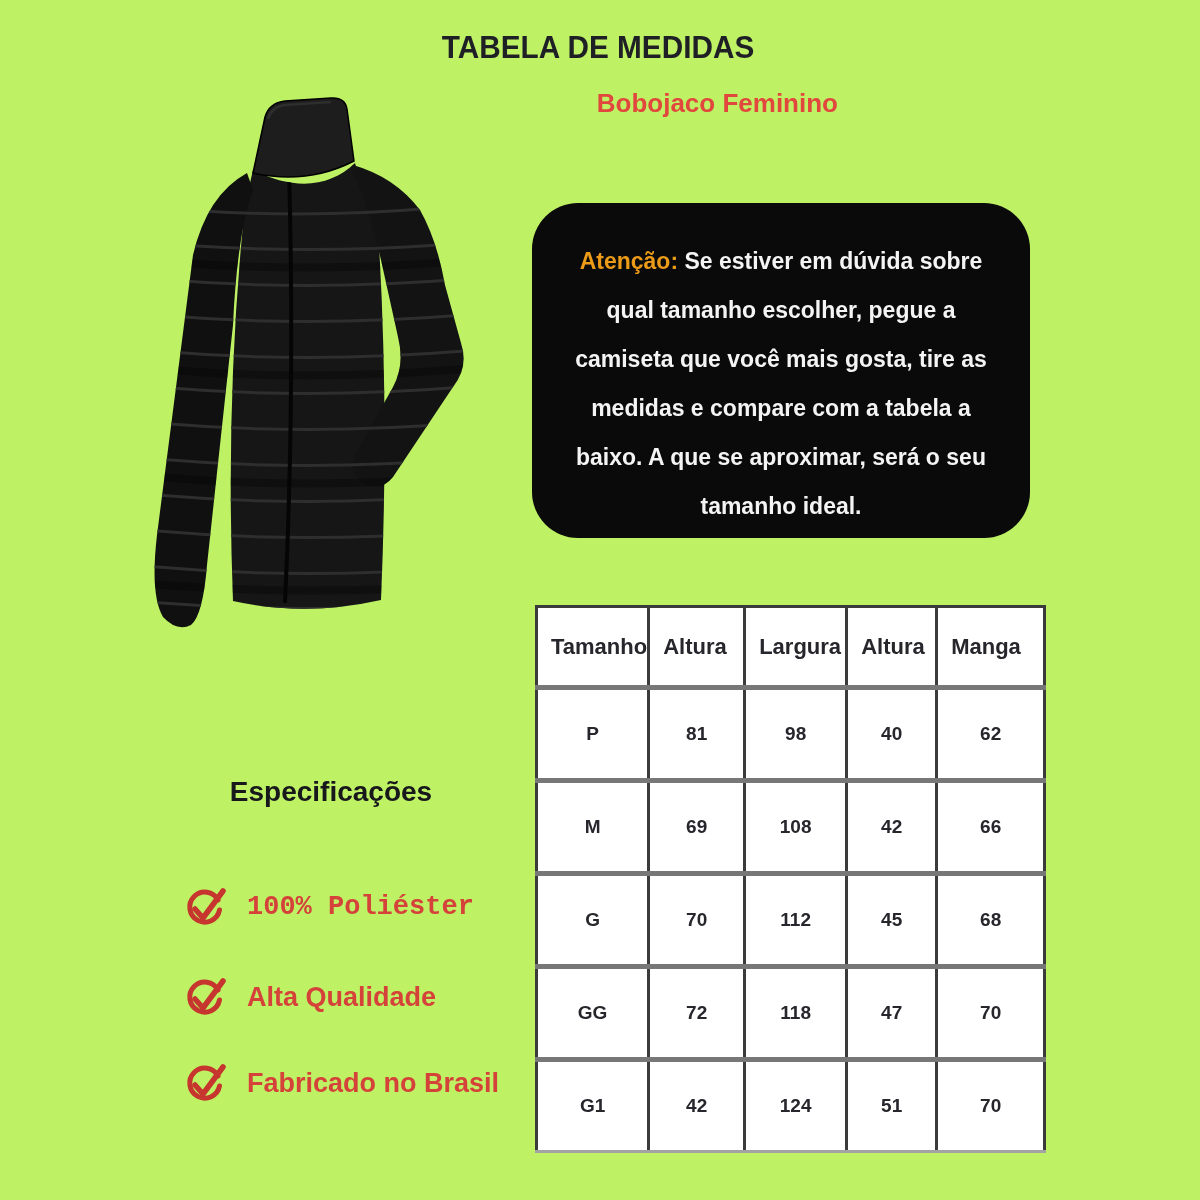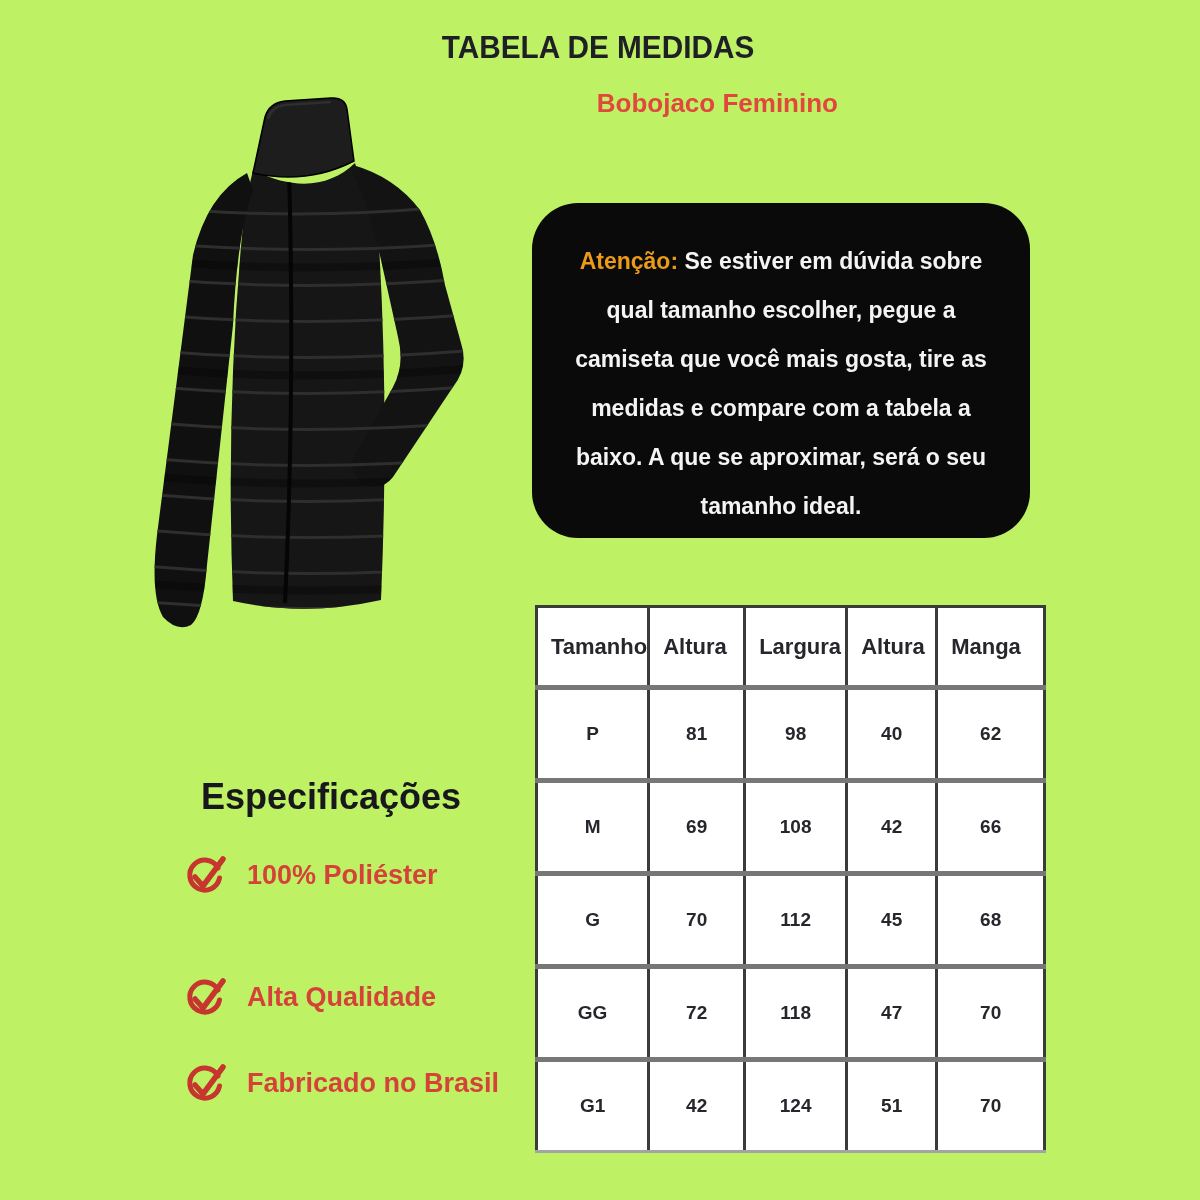--- a/index.html
+++ b/index.html
@@ -48,28 +48,28 @@
     height:77px; font-size:22px; text-align:left; padding:0 0 0 13px;
     vertical-align:middle;
   }
   .size-table td {
     height:86px; font-size:19px; text-align:center; vertical-align:middle;
   }
 
   
   .specs-title {
     position:absolute; left:150px; top:776px; width:362px;
-    text-align:center; font-size:36px; font-weight:bold; color:#17171c; white-space:nowrap;
+    text-align:center; font-size:28px; font-weight:bold; color:#17171c; white-space:nowrap;
   }
   .spec-item {
     position:absolute; left:183px; height:50px;
     display:flex; align-items:center; gap:20px;
     font-size:27px; font-weight:bold; color:#d5423a; white-space:nowrap;
   }
-  .spec-item.i0 { top:850px; }
+  .spec-item.i0 { top:882px;font-family:Liberation Mono, monospace; }
   .spec-item.i1 { top:972px; }
   .spec-item.i2 { top:1058px;justify-content:flex-end; }
   .check-icon { width:44px; height:48px; flex:0 0 auto; }
 </style>
 </head>
 <body>
 
 <div class="canvas">
 
   <div class="page-title">TABELA DE MEDIDAS</div>

